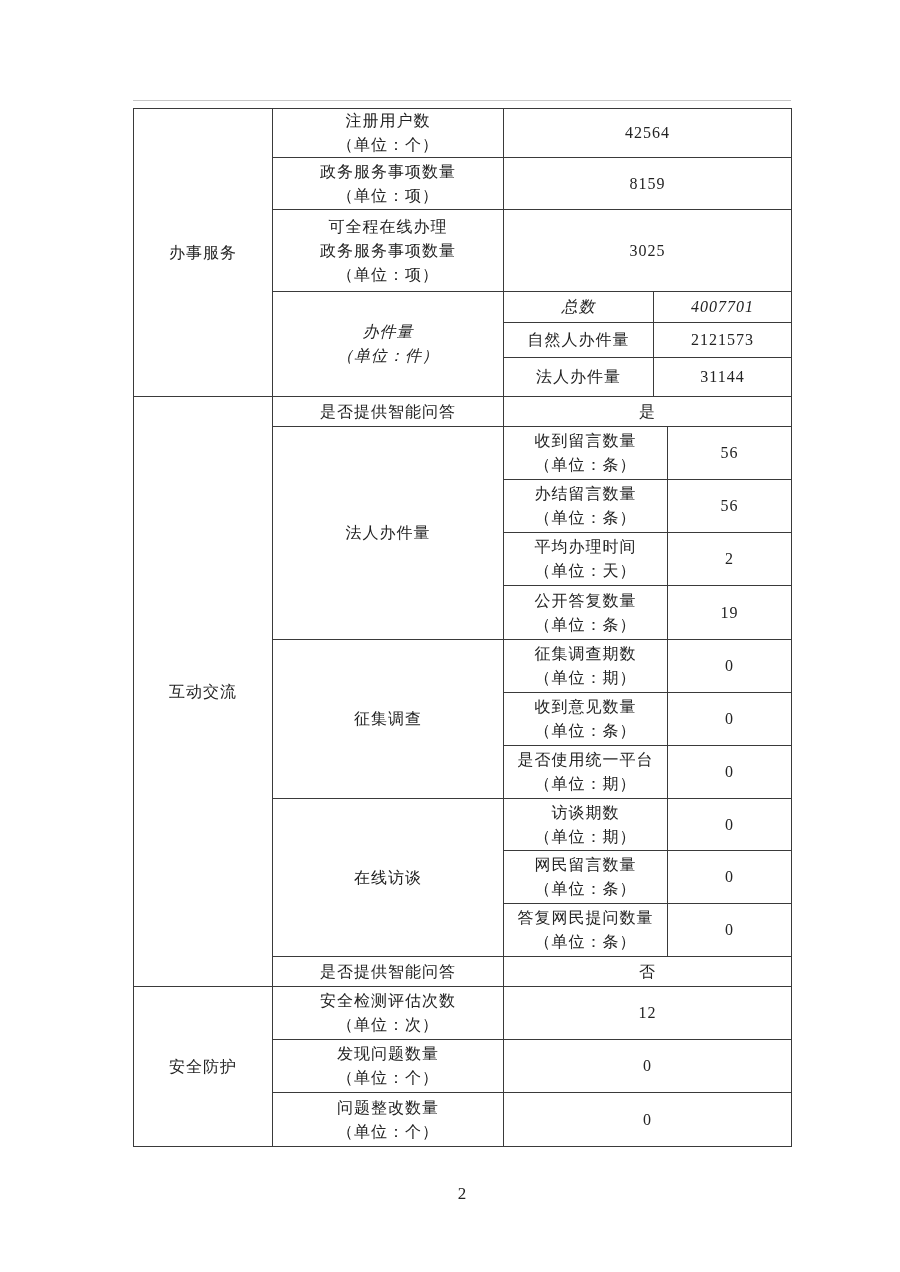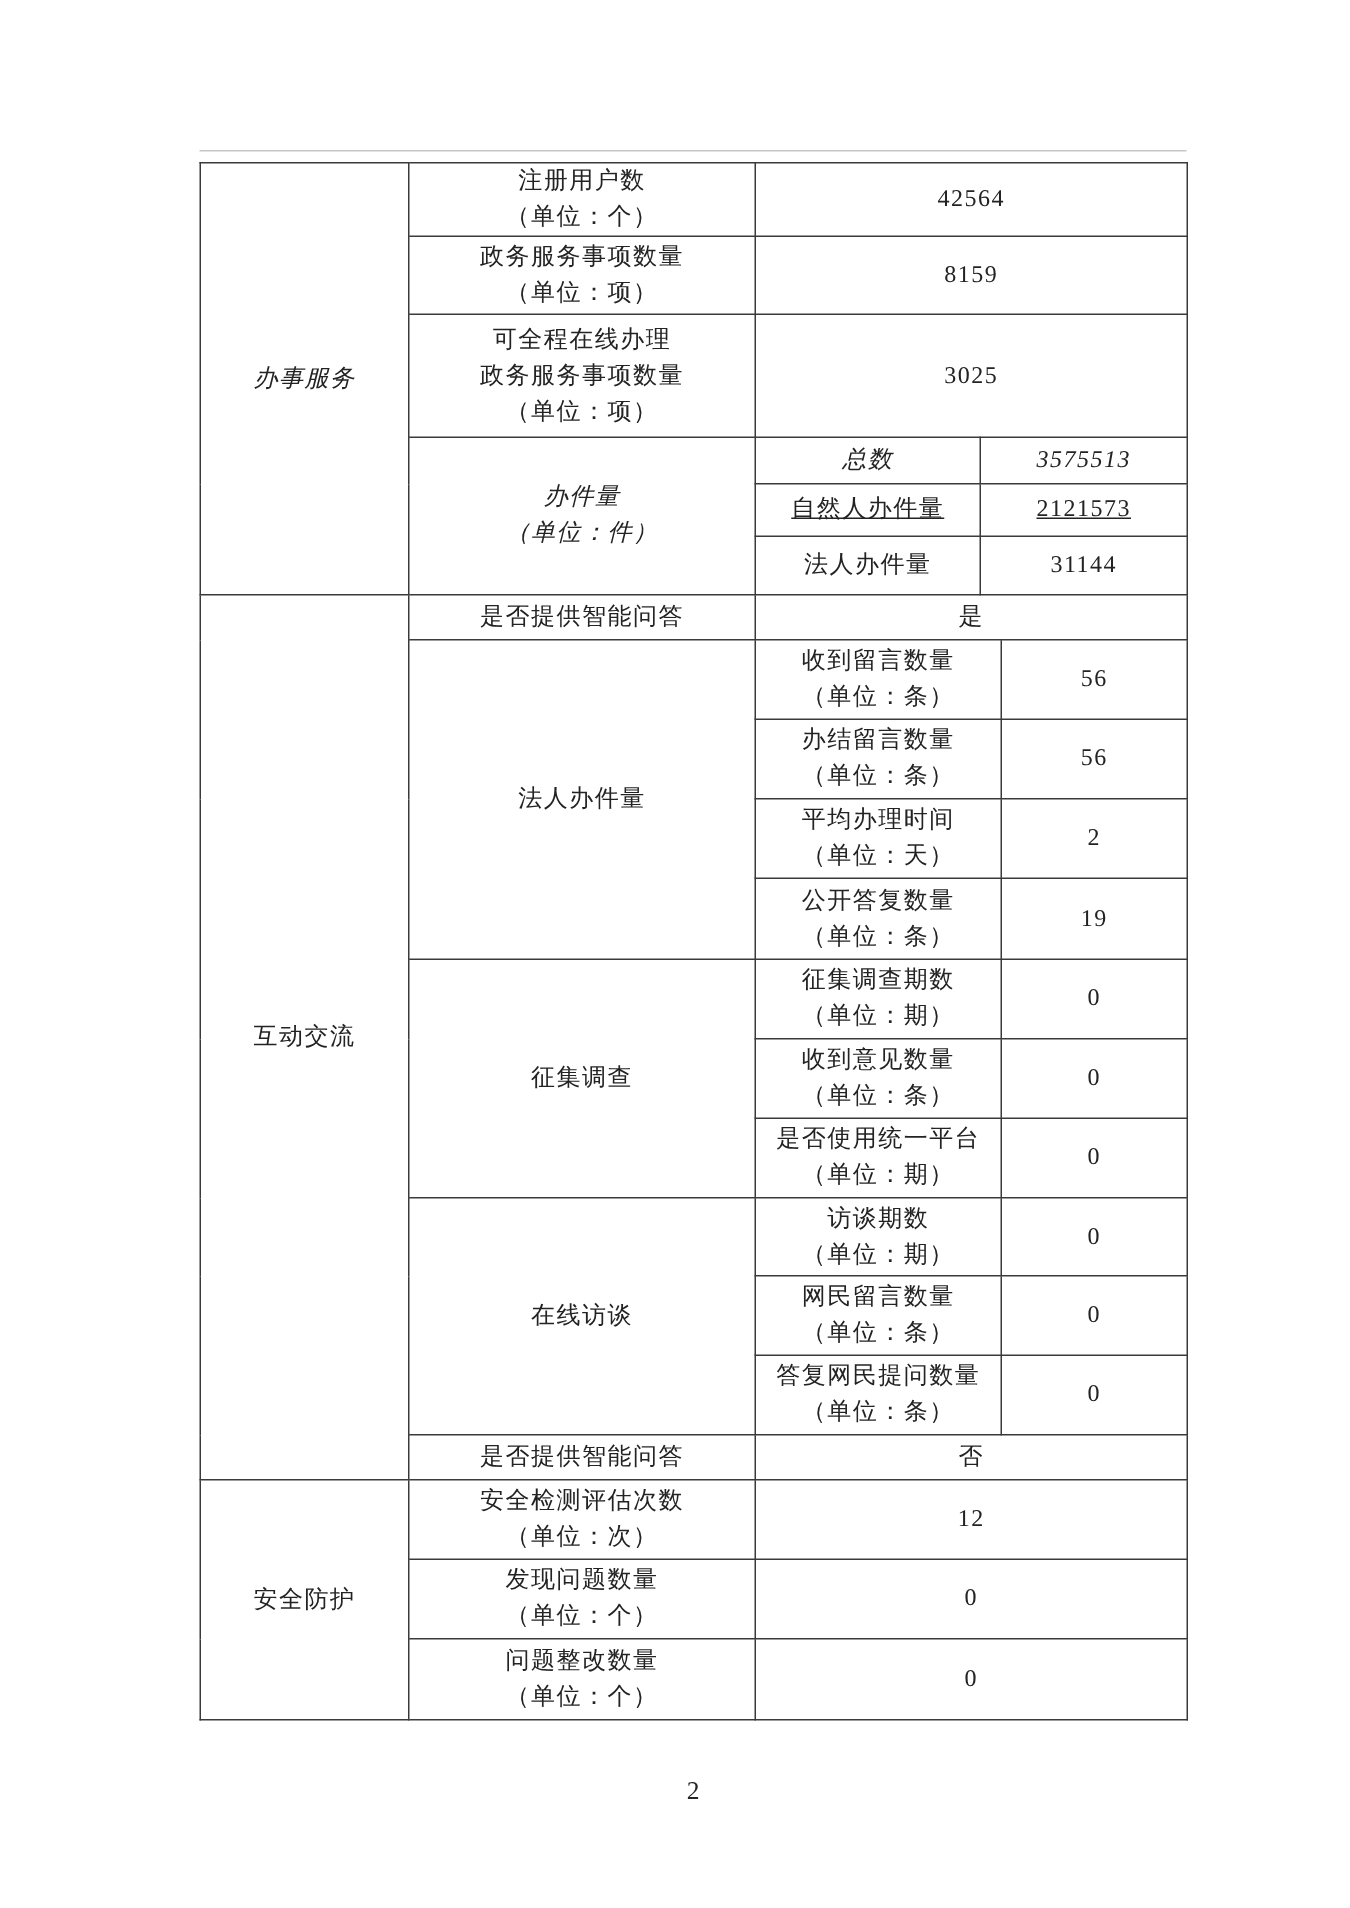--- a/index.html
+++ b/index.html
@@ -34,27 +34,27 @@
     text-align: center;
     vertical-align: middle;
     font-size: 16px;
     line-height: 24px;
     white-space: pre-line;
     letter-spacing: 1px;
     padding: 0;
     overflow: hidden;
   }
   td.num { letter-spacing: 0.5px; }
-  td.cat-top { vertical-align: top; padding-top: 4px; font-style: italic; }
+  td.cat-top { vertical-align: top; padding-top: 4px; }
   
   tr.h49 td { height: 49px; }
   tr.h52 td { height: 52px; }
   tr.h82 td { height: 82px; }
   tr.h31 td { height: 31px; font-style: italic; }
-  tr.h35 td { height: 35px; text-decoration: underline; }
+  tr.h35 td { height: 35px; }
   tr.h39 td { height: 39px; }
   tr.h30 td { height: 30px; }
   tr.h53 td { height: 53px; }
   tr.h54 td { height: 54px; }
   .page-number {
     position: absolute;
     left: 133px; top: 1184px;
     width: 658px;
     text-align: center;
     font-size: 17px;
@@ -92,21 +92,21 @@
     <tr class="h82">
       <td>可全程在线办理
 政务服务事项数量
 （单位：项）</td>
       <td class="num" colspan="3">3025</td>
     </tr>
     <tr class="h31">
       <td rowspan="3">办件量
 （单位：件）</td>
       <td>总数</td>
-      <td class="num" colspan="2">3575513</td>
+      <td class="num" colspan="2">4007701</td>
     </tr>
     <tr class="h35">
       <td>自然人办件量</td>
       <td class="num" colspan="2">2121573</td>
     </tr>
     <tr class="h39">
       <td>法人办件量</td>
       <td class="num" colspan="2">31144</td>
     </tr>
 

